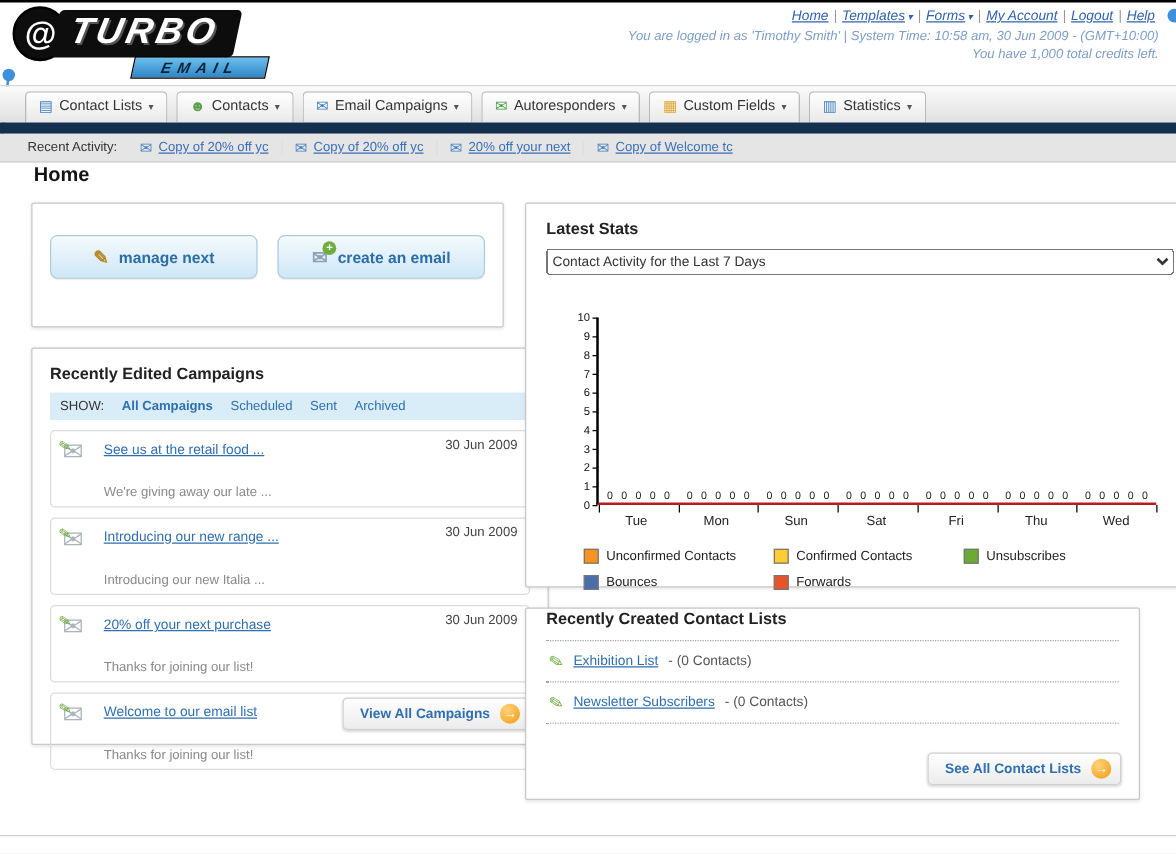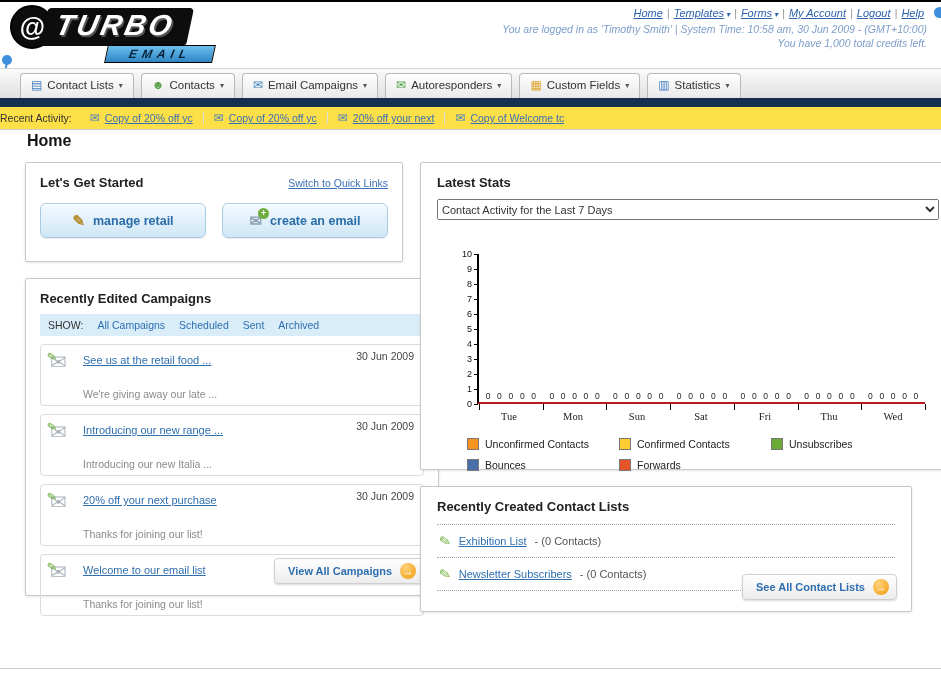--- a/index.html
+++ b/index.html
@@ -23,71 +23,71 @@
   .callout-line { position:absolute; left:3px; top:62px; width:2px; height:46px; background:#3f8fdf; transform:rotate(6deg); }
 
   
   .main-nav { position:absolute; top:66px; left:0; right:0; height:30px; background:linear-gradient(#fbfbfb,#e0e0e0); border-top:1px solid #d5d5d5; display:flex; align-items:flex-end; padding-left:20px; gap:7px; }
   .tab { display:flex; align-items:center; gap:5px; background:linear-gradient(#ffffff,#e9e9e9); border:1px solid #b9b9b9; border-bottom:none; border-radius:4px 4px 0 0; padding:5px 10px 7px 10px; font-size:11.5px; color:#333; cursor:pointer; }
   .tab .ticon { font-size:12px; line-height:1; }
   .tab .arrow { font-size:8px; color:#555; }
   .navy { position:absolute; top:96px; left:0; right:0; height:9px; background:#152f4e; }
 
   
-  .activity { position:absolute; top:105px; left:0; right:0; height:23px; border-bottom:1px solid #cfcfcf; display:flex; align-items:center; font-size:10.5px; background:#fde047; }
+  .activity { position:absolute; top:105px; left:0; right:0; height:23px; border-bottom:1px solid #cfcfcf; display:flex; align-items:center; padding-left:22px; font-size:10.5px; background:#e5e5e5; }
   .activity-label { color:#333; margin-right:8px; }
   .act-item { display:flex; align-items:center; gap:5px; padding:0 10px; border-left:1px solid #ddd; }
   .act-item:first-of-type { border-left:none; }
   .env { color:#4a82c0; font-size:12px; line-height:1; }
   .act-link { color:#3b6fb6; text-decoration:underline; cursor:pointer; }
 
   .page-title { position:absolute; left:27px; top:130px; font-size:16px; font-weight:bold; color:#141414; }
 
   
   .panel { position:absolute; background:#fff; border:1px solid #c8c8c8; border-radius:2px; box-shadow:0 1px 3px rgba(0,0,0,0.10); }
   #gs    { left:25px;  top:160px; width:378px; height:100px; padding:12px 14px; }
   #camps { left:25px;  top:276px; width:414px; height:318px; padding:12px 14px; }
   #stats { left:420px; top:160px; width:536px; height:308px; padding:12px 16px; }
-  #lists { left:420px; top:484px; width:492px; height:126px; padding:12px 16px; }
+  #lists { left:420px; top:484px; width:492px; height:154px; padding:0 16px; }
 
   .panel-title { font-size:13px; font-weight:bold; color:#222; }
 
   
   .gs-head { display:flex; justify-content:space-between; align-items:center; }
   .gs-link { font-size:10.5px; color:#3b6fb6; text-decoration:underline; cursor:pointer; }
   .gs-buttons { display:flex; gap:16px; margin-top:13px; }
   .soft-btn { flex:1; height:35px; display:flex; align-items:center; justify-content:center; gap:8px; background:linear-gradient(#f4fafe,#cfe7f6); border:1px solid #a9cbe2; border-radius:6px; font-size:12.5px; font-weight:bold; color:#2a6da8; box-shadow:inset 0 1px 0 #fff, 0 1px 1px rgba(0,0,0,.08); cursor:pointer; }
   .btn-pencil { color:#b58a2a; font-size:15px; }
   .btn-env { color:#8fa3b5; font-size:15px; position:relative; }
   .plus-badge { position:absolute; right:-7px; top:-4px; width:11px; height:11px; border-radius:50%; background:#6fae3e; color:#fff; font-size:9px; line-height:11px; text-align:center; font-weight:bold; }
 
   
   .filter-bar { background:#d9edf9; padding:5px 8px; font-size:10.5px; display:flex; gap:14px; align-items:center; margin-top:8px; }
   .filter-bar .show { color:#333; }
   .filter-link { color:#2f6fb0; cursor:pointer; }
-  .filter-link.active { font-weight:normal; }
+  .filter-link.active { font-weight:bold; }
   .camp-row { border:1px solid #dcdcdc; border-radius:4px; margin-top:8px; padding:5px 9px; display:flex; gap:9px; min-height:42px; }
   .camp-icon { width:24px; position:relative; color:#a9b4bd; font-size:20px; line-height:24px; flex:none; }
   .camp-icon .pencil { position:absolute; left:-3px; top:-5px; color:#6fae3e; font-size:12px; transform:rotate(-12deg); }
   .camp-texts { flex:1; }
   .camp-link { font-size:11px; color:#2f6fb0; text-decoration:underline; cursor:pointer; display:inline-block; }
   .camp-sub { font-size:10.5px; color:#8a8a8a; margin-top:20px; }
   .camp-date { font-size:10.5px; color:#444; flex:none; }
   .pill-btn { position:absolute; right:14px; bottom:11px; display:flex; align-items:center; gap:8px; background:linear-gradient(#ffffff,#ececec); border:1px solid #cfcfcf; border-radius:4px; padding:4px 7px 4px 13px; font-size:11px; font-weight:bold; color:#2f6fb0; cursor:pointer; box-shadow:0 1px 2px rgba(0,0,0,.15); }
   .arrow-circle { width:16px; height:16px; border-radius:50%; background:radial-gradient(circle at 35% 30%, #ffd27a, #f29a0e); color:#fff; font-size:11px; font-weight:bold; display:flex; align-items:center; justify-content:center; line-height:1; }
 
   
   .range-select { width:100%; height:21px; font-size:11px; color:#333; margin-top:9px; font-family:"Liberation Sans", sans-serif; }
   .chart { margin:34px 14px 0 40px; position:relative; height:150px; border-left:2px solid #000; border-bottom:2px solid #b91c1c; }
   .ytick { position:absolute; right:100%; font-size:9px; color:#111; white-space:nowrap; padding-right:1px; }
   .ytick::after { content:""; display:inline-block; width:4px; height:1px; background:#000; margin-left:2px; vertical-align:middle; }
   .zeros { position:absolute; left:0; right:0; bottom:1px; display:flex; }
   .zgroup { flex:1; display:flex; justify-content:space-evenly; font-size:8.5px; color:#222; }
   .xtick { position:absolute; bottom:-8px; width:1px; height:6px; background:#000; }
-  .day-row { margin:7px 14px 0 40px; display:flex;font-family:Liberation Serif, serif; }
+  .day-row { margin:7px 14px 0 40px; display:flex; }
   .day { flex:1; text-align:center; font-size:10.5px; color:#222; }
   .legend { margin:16px 0 0 30px; display:flex; flex-wrap:wrap; row-gap:9px; }
   .leg-item { width:152px; display:flex; align-items:center; gap:6px; font-size:10.5px; color:#222; }
   .leg-swatch { width:12px; height:12px; border:1px solid #777; flex:none; }
 
   
   .cl-items { margin-top:10px; border-top:1px dotted #a5a5a5; }
   .cl-row { display:flex; align-items:center; gap:8px; padding:9px 2px; border-bottom:1px dotted #a5a5a5; font-size:11px; }
   .cl-icon { color:#6fae3e; font-size:14px; line-height:1; transform:rotate(-12deg); }
   .cl-link { color:#2f6fb0; text-decoration:underline; cursor:pointer; }
@@ -169,28 +169,24 @@
         <span class="act-item">
           <span class="env">✉</span>
           <a class="act-link">Copy of Welcome tc</a>
         </span>
       </span>
   </div>
 
   <div class="page-title">Home</div>
 
   <div class="panel" id="gs">
-    <div class="gs-head">
-      <span class="panel-title">Let's Get Started</span>
-      <a class="gs-link">Switch to Quick Links</a>
-    </div>
     <div class="gs-buttons">
       <div class="soft-btn">
         <span class="btn-pencil">✎</span>
-        <span>manage retail</span>
+        <span>manage next</span>
       </div>
       <div class="soft-btn">
         <span class="btn-env"><span>✉</span><span class="plus-badge">+</span></span>
         <span>create an email</span>
       </div>
     </div>
   </div>
 
   <div class="panel" id="camps">
     <div class="panel-title">Recently Edited Campaigns</div>

